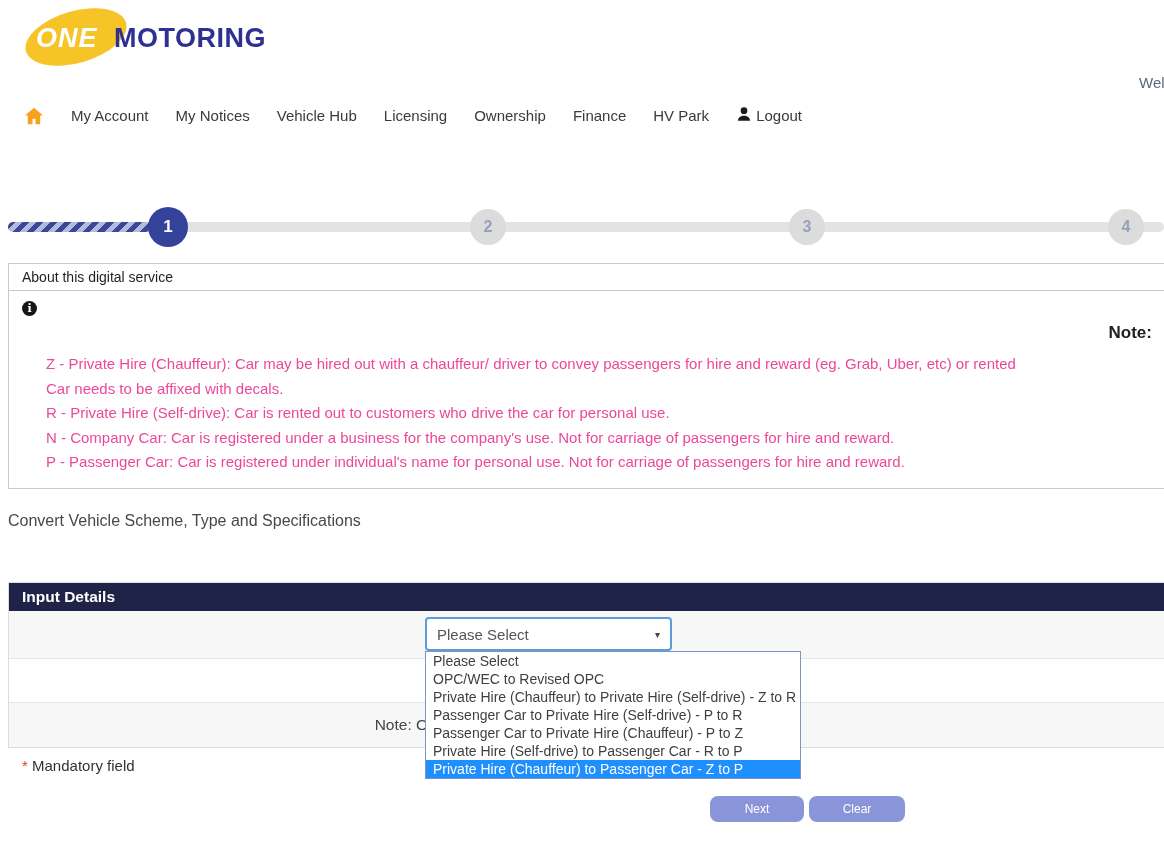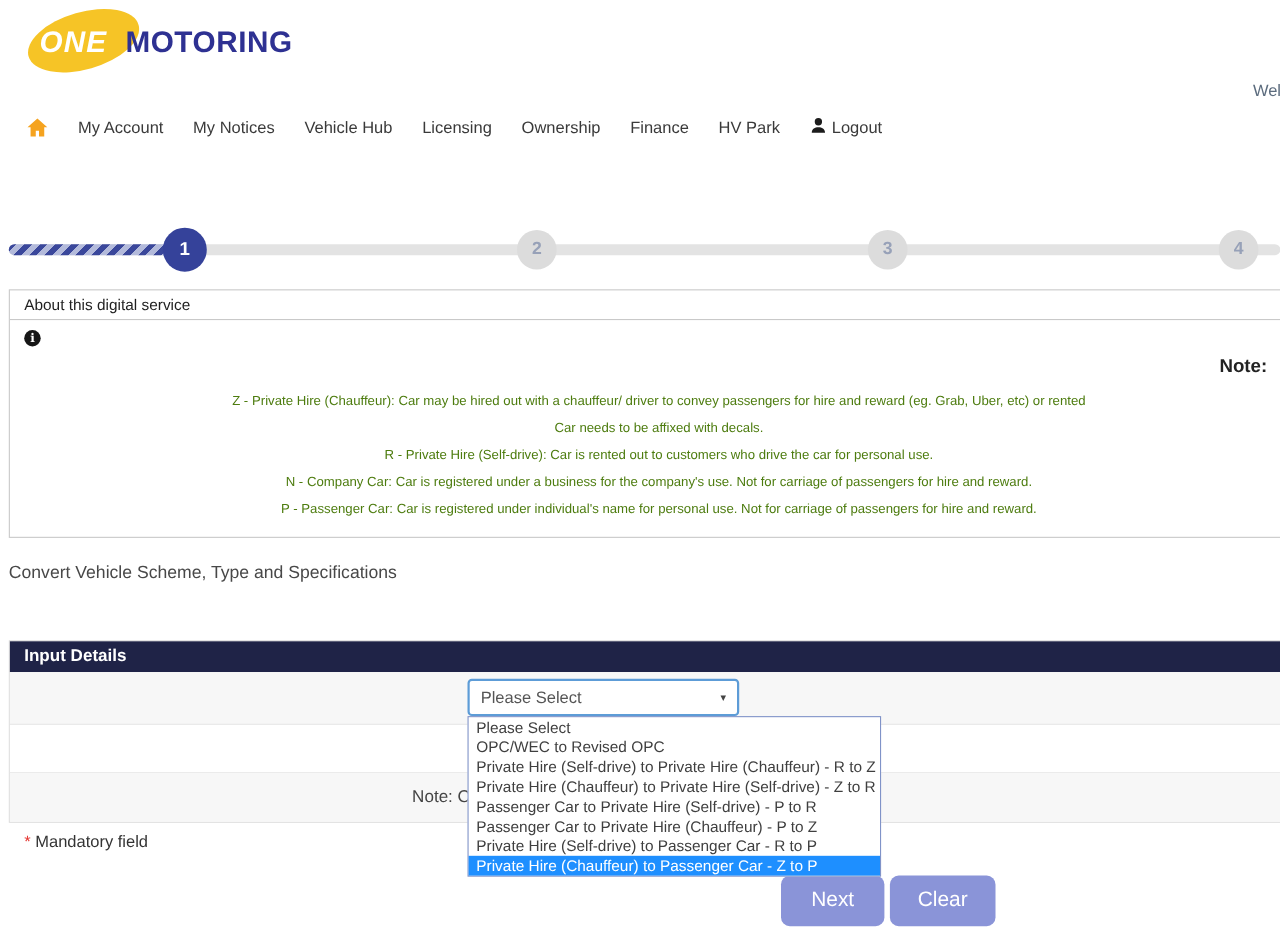--- a/index.html
+++ b/index.html
@@ -30,21 +30,21 @@
   .step-idle { width:36px; height:36px; top:209px; background:#dcdcdc; color:#97a1b8; font-size:16px; }
   #step2 { left:470px; } #step3 { left:789px; } #step4 { left:1108px; }
 
   
   #about { position:absolute; left:8px; top:263px; width:1158px; border:1px solid #c9c9c9; background:#fff; }
   .about-header { padding:5px 13px; font-size:14px; color:#1f1f1f; border-bottom:1px solid #c9c9c9; }
   .about-body { padding:7px 13px 13px; }
   .info-icon { width:15px; height:15px; border-radius:50%; background:#161616; color:#fff; font-size:11px;
     display:inline-flex; align-items:center; justify-content:center; font-weight:bold; font-family:"DejaVu Serif", serif; }
   .note-label { font-size:17px; font-weight:bold; color:#222; margin:7px 0 9px;text-align:right; }
-  .note-line { font-size:12px; color:#4d7c0f; line-height:24.5px; padding-left:24px; white-space:nowrap;text-align:center; }
+  .note-line { font-size:15px; color:#ec4899; line-height:24.5px; padding-left:24px; white-space:nowrap; }
 
   #page-title { position:absolute; left:8px; top:512px; font-size:16px; color:#484848; }
 
   
   #form { position:absolute; left:8px; top:582px; width:1158px; border:1px solid #ddd; background:#fff; }
   .form-header { background:#1f2347; color:#fff; font-weight:bold; font-size:15.5px; padding:4px 13px; line-height:20px; }
   .frow { display:flex; align-items:center; padding:0 13px;justify-content:center; }
   .frow-1 { height:48px; background:#f7f7f7; border-bottom:1px solid #e6e6e6; }
   .frow-2 { height:44px; background:#fff; border-bottom:1px solid #e6e6e6; }
   .frow-3 { height:44px; background:#f7f7f7; font-size:15.5px; color:#444; }
@@ -58,22 +58,22 @@
     border:2px solid #5d9cd7; border-radius:4px; display:flex; align-items:center; justify-content:space-between;
     padding:0 10px; font-size:15px; color:#555; cursor:pointer; z-index:11; }
   #select .arrow { font-size:10px; color:#444; }
 
   
   #dropdown { position:absolute; left:425px; top:651px; width:376px; background:#fff; border:1px solid #8093c8; z-index:10; }
   .option { height:18px; line-height:18px; font-size:14px; color:#3f3f3f; padding-left:7px; white-space:nowrap; overflow:hidden; cursor:pointer; }
   .option.selected { background:#1e8fff; color:#fff; }
 
   
-  .btn { position:absolute; top:796px; height:46px; background:#8a94d8; border:none; border-radius:8px;
-    color:#fff; font-size:19px; font-family:"Liberation Sans", sans-serif; cursor:pointer; }
+  .btn { position:absolute; top:796px; height:26px; background:#8a94d8; border:none; border-radius:8px;
+    color:#fff; font-size:12px; font-family:"Liberation Sans", sans-serif; cursor:pointer; }
   #next-btn { left:710px; width:94px; }
   #clear-btn { left:809px; width:96px; }
 </style>
 </head>
 <body>
 
 <div id="page">
 
   <div id="logo">
     <div class="oval"></div>
@@ -146,21 +146,20 @@
   </div>
 
   <div id="select">
     <span>Please Select</span>
     <span class="arrow">▾</span>
   </div>
 
   <div id="dropdown">
     <div class="option">Please Select</div>
     <div class="option">OPC/WEC to Revised OPC</div>
-    <div class="option">Private Hire (Self-drive) to Private Hire (Chauffeur) - R to Z</div>
     <div class="option">Private Hire (Chauffeur) to Private Hire (Self-drive) - Z to R</div>
     <div class="option">Passenger Car to Private Hire (Self-drive) - P to R</div>
     <div class="option">Passenger Car to Private Hire (Chauffeur) - P to Z</div>
     <div class="option">Private Hire (Self-drive) to Passenger Car - R to P</div>
     <div class="option selected">Private Hire (Chauffeur) to Passenger Car - Z to P</div>
   </div>
 
   <button class="btn" id="next-btn">Next</button>
   <button class="btn" id="clear-btn">Clear</button>
 

